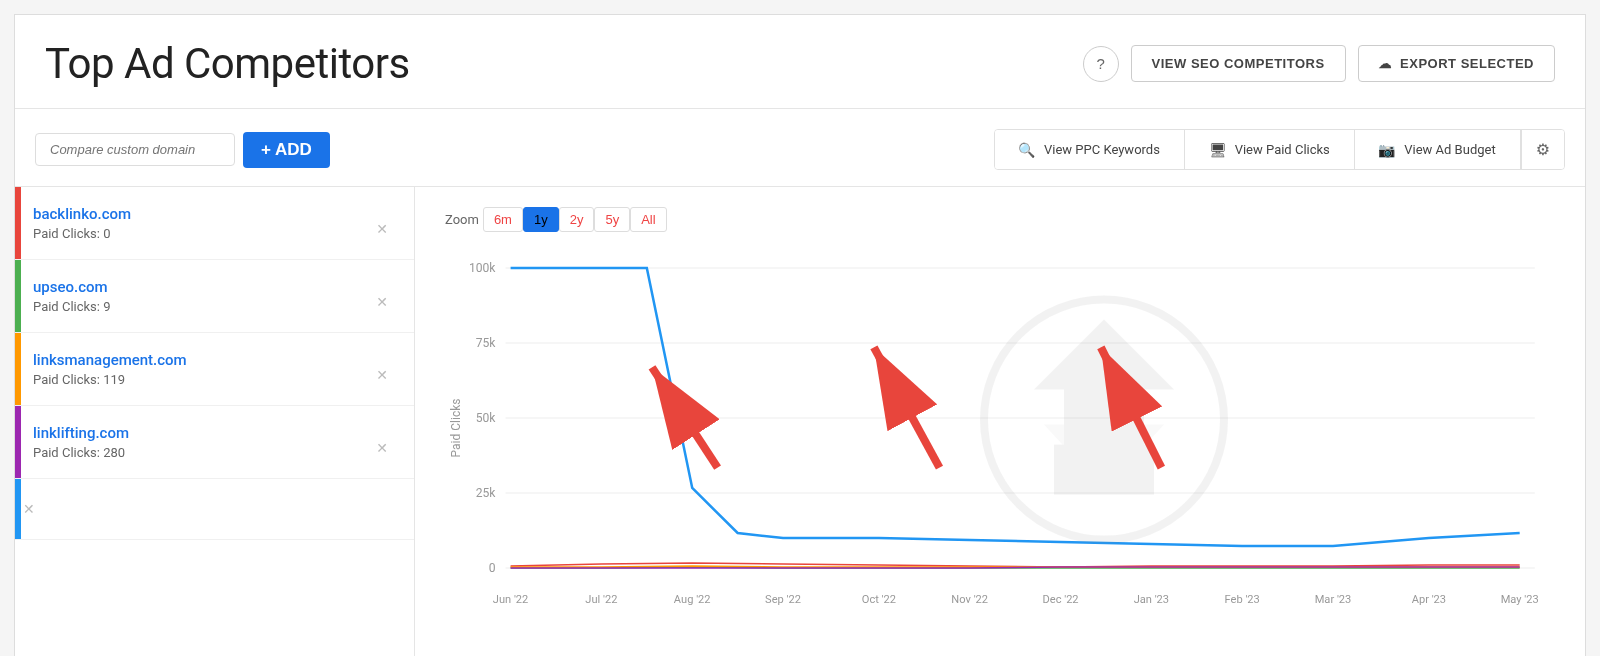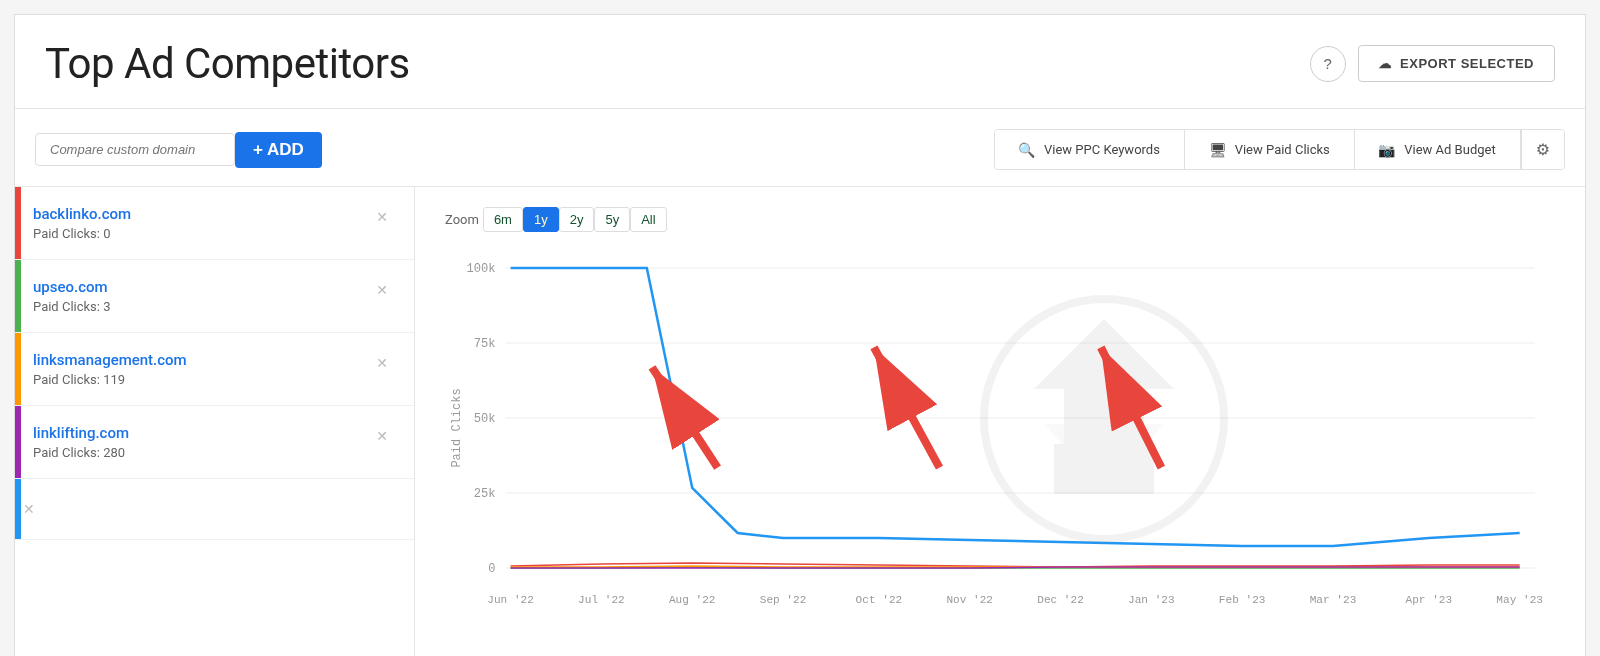--- a/index.html
+++ b/index.html
@@ -74,20 +74,21 @@
     
     .toolbar-row {
       display: flex;
       align-items: center;
       padding: 0 20px 16px 20px;
       gap: 20px;
     }
     .custom-domain-area {
       display: flex;
       align-items: center;
+      gap: 8px;
       flex-shrink: 0;
     }
     .domain-input {
       border: 1px solid #ddd;
       border-radius: 4px;
       padding: 8px 14px;
       font-size: 13px;
       color: #999;
       width: 200px;
       outline: none;
@@ -147,21 +148,21 @@
     }
     
     .competitors-panel {
       width: 400px;
       flex-shrink: 0;
       border-right: 1px solid #e5e5e5;
       background: #fff;
     }
     .competitor-item {
       display: flex;
-      align-items: flex-start;
+      align-items: flex-end;
       justify-content: space-between;
       padding: 18px 18px 18px 0;
       border-bottom: 1px solid #f0f0f0;
       position: relative;
     }
     .competitor-color-bar {
       width: 6px;
       height: 100%;
       position: absolute;
       left: 0;
@@ -207,52 +208,54 @@
       color: #666;
       margin-right: 4px;
     }
     .zoom-btn {
       padding: 4px 10px;
       border: 1px solid #ddd;
       border-radius: 3px;
       font-size: 13px;
       cursor: pointer;
       background: #fff;
-      color: #14532d;
+      color: #ef4444;
     }
     .zoom-btn.active {
       background: #1a73e8;
-      color: #fef9c3;
+      color: #000000;
       border-color: #1a73e8;
     }
 
     .chart-container {
       width: 100%;
       height: 400px;
       position: relative;
-      font-family: Liberation Mono, monospace;
     }
     svg.chart-svg {
       width: 100%;
       height: 100%;
       overflow: visible;
     }
 
     
     .tab-icon { font-size: 14px; }
   </style>
 </head>
 <body>
 
 <div class="page-wrapper">
 
   <div class="page-header">
     <h1 class="page-title">Top Ad Competitors</h1>
     <div class="header-actions">
       <button class="help-btn">?</button>
+      <button class="action-btn">
+        <span>VIEW SEO COMPETITORS</span>
+      </button>
       <button class="action-btn">
         <span>☁</span>
         <span>EXPORT SELECTED</span>
       </button>
     </div>
   </div>
 
   <div class="main-content">
 
     <div class="toolbar-row">
@@ -290,21 +293,21 @@
             <div class="competitor-domain">backlinko.com</div>
             <div class="competitor-metric">Paid Clicks: 0</div>
           </div>
           <span class="competitor-remove">✕</span>
         </div>
 
         <div class="competitor-item">
           <div class="competitor-color-bar" style="background:#4caf50;"></div>
           <div class="competitor-info">
             <div class="competitor-domain">upseo.com</div>
-            <div class="competitor-metric">Paid Clicks: 3</div>
+            <div class="competitor-metric">Paid Clicks: 9</div>
           </div>
           <span class="competitor-remove">✕</span>
         </div>
 
         <div class="competitor-item">
           <div class="competitor-color-bar" style="background:#ff9800;"></div>
           <div class="competitor-info">
             <div class="competitor-domain">linksmanagement.com</div>
             <div class="competitor-metric">Paid Clicks: 119</div>
           </div>

